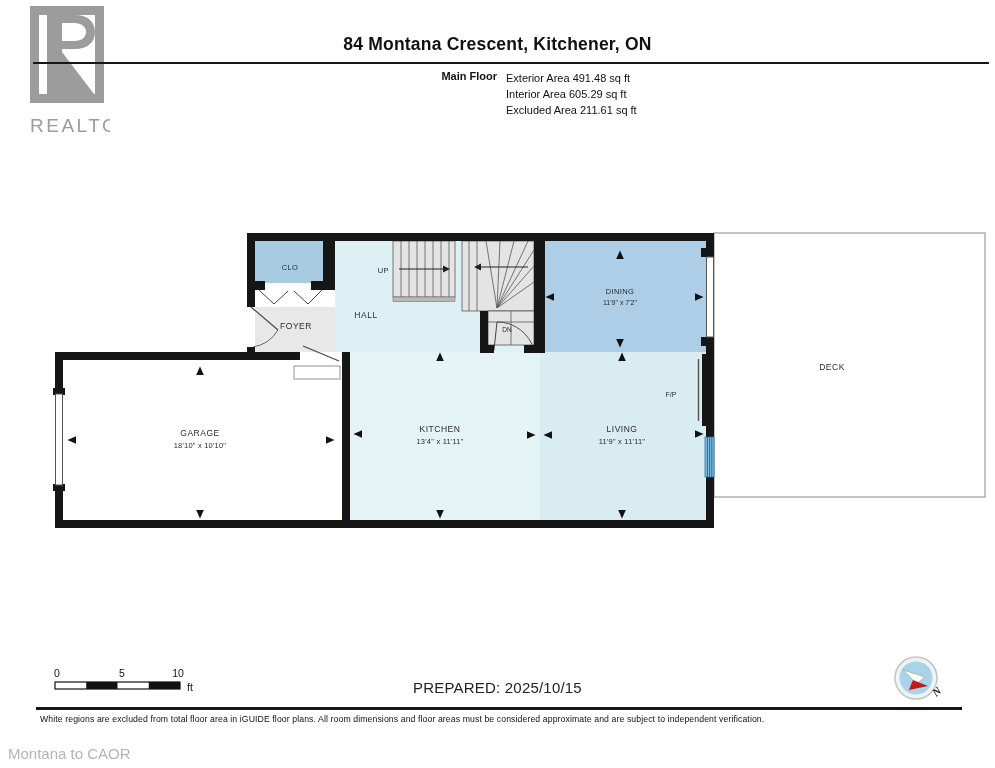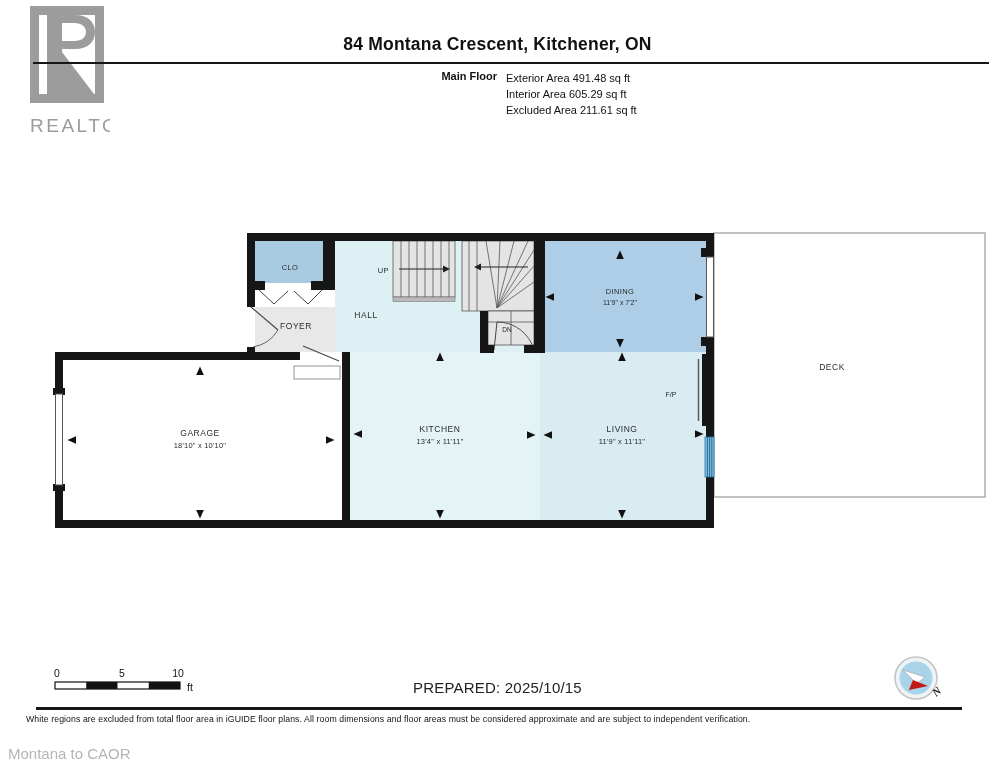--- a/index.html
+++ b/index.html
@@ -14,21 +14,21 @@
   .floor-info{left:0px;top:70px;width:995px;z-index:3;font-size:11px;color:#111;}
   .floor-row{display:flex;}
   .floor-label{width:497px;text-align:right;font-weight:bold;padding-right:0;}
   .floor-areas{padding-left:9px;line-height:16px;}
 
   
   .plan{left:0;top:0;width:995px;height:768px;z-index:4;}
 
   
   .footer-rule{left:36px;top:707px;width:926px;height:3px;background:#161616;z-index:5;}
-  .disclaimer{left:26px;top:714px;width:920px;font-size:8.7px;color:#111;z-index:5;letter-spacing:.1px;}
+  .disclaimer{left:40px;top:714px;width:920px;font-size:8.7px;color:#111;z-index:5;letter-spacing:.1px;}
   .license{left:8px;top:745px;font-size:15px;color:#b5b5b5;z-index:5;}
   .prepared{left:0;top:679px;width:995px;text-align:center;font-size:15px;color:#222;letter-spacing:.2px;z-index:5;}
 
   svg text{fill:#2b2b2b;}
   .room-name{font-size:8.5px;letter-spacing:.5px;}
   .room-dims{font-size:7.5px;letter-spacing:.2px;}
   .small-label{font-size:7.5px;letter-spacing:.4px;}
   .mid{text-anchor:middle;}
 </style>
 </head>

